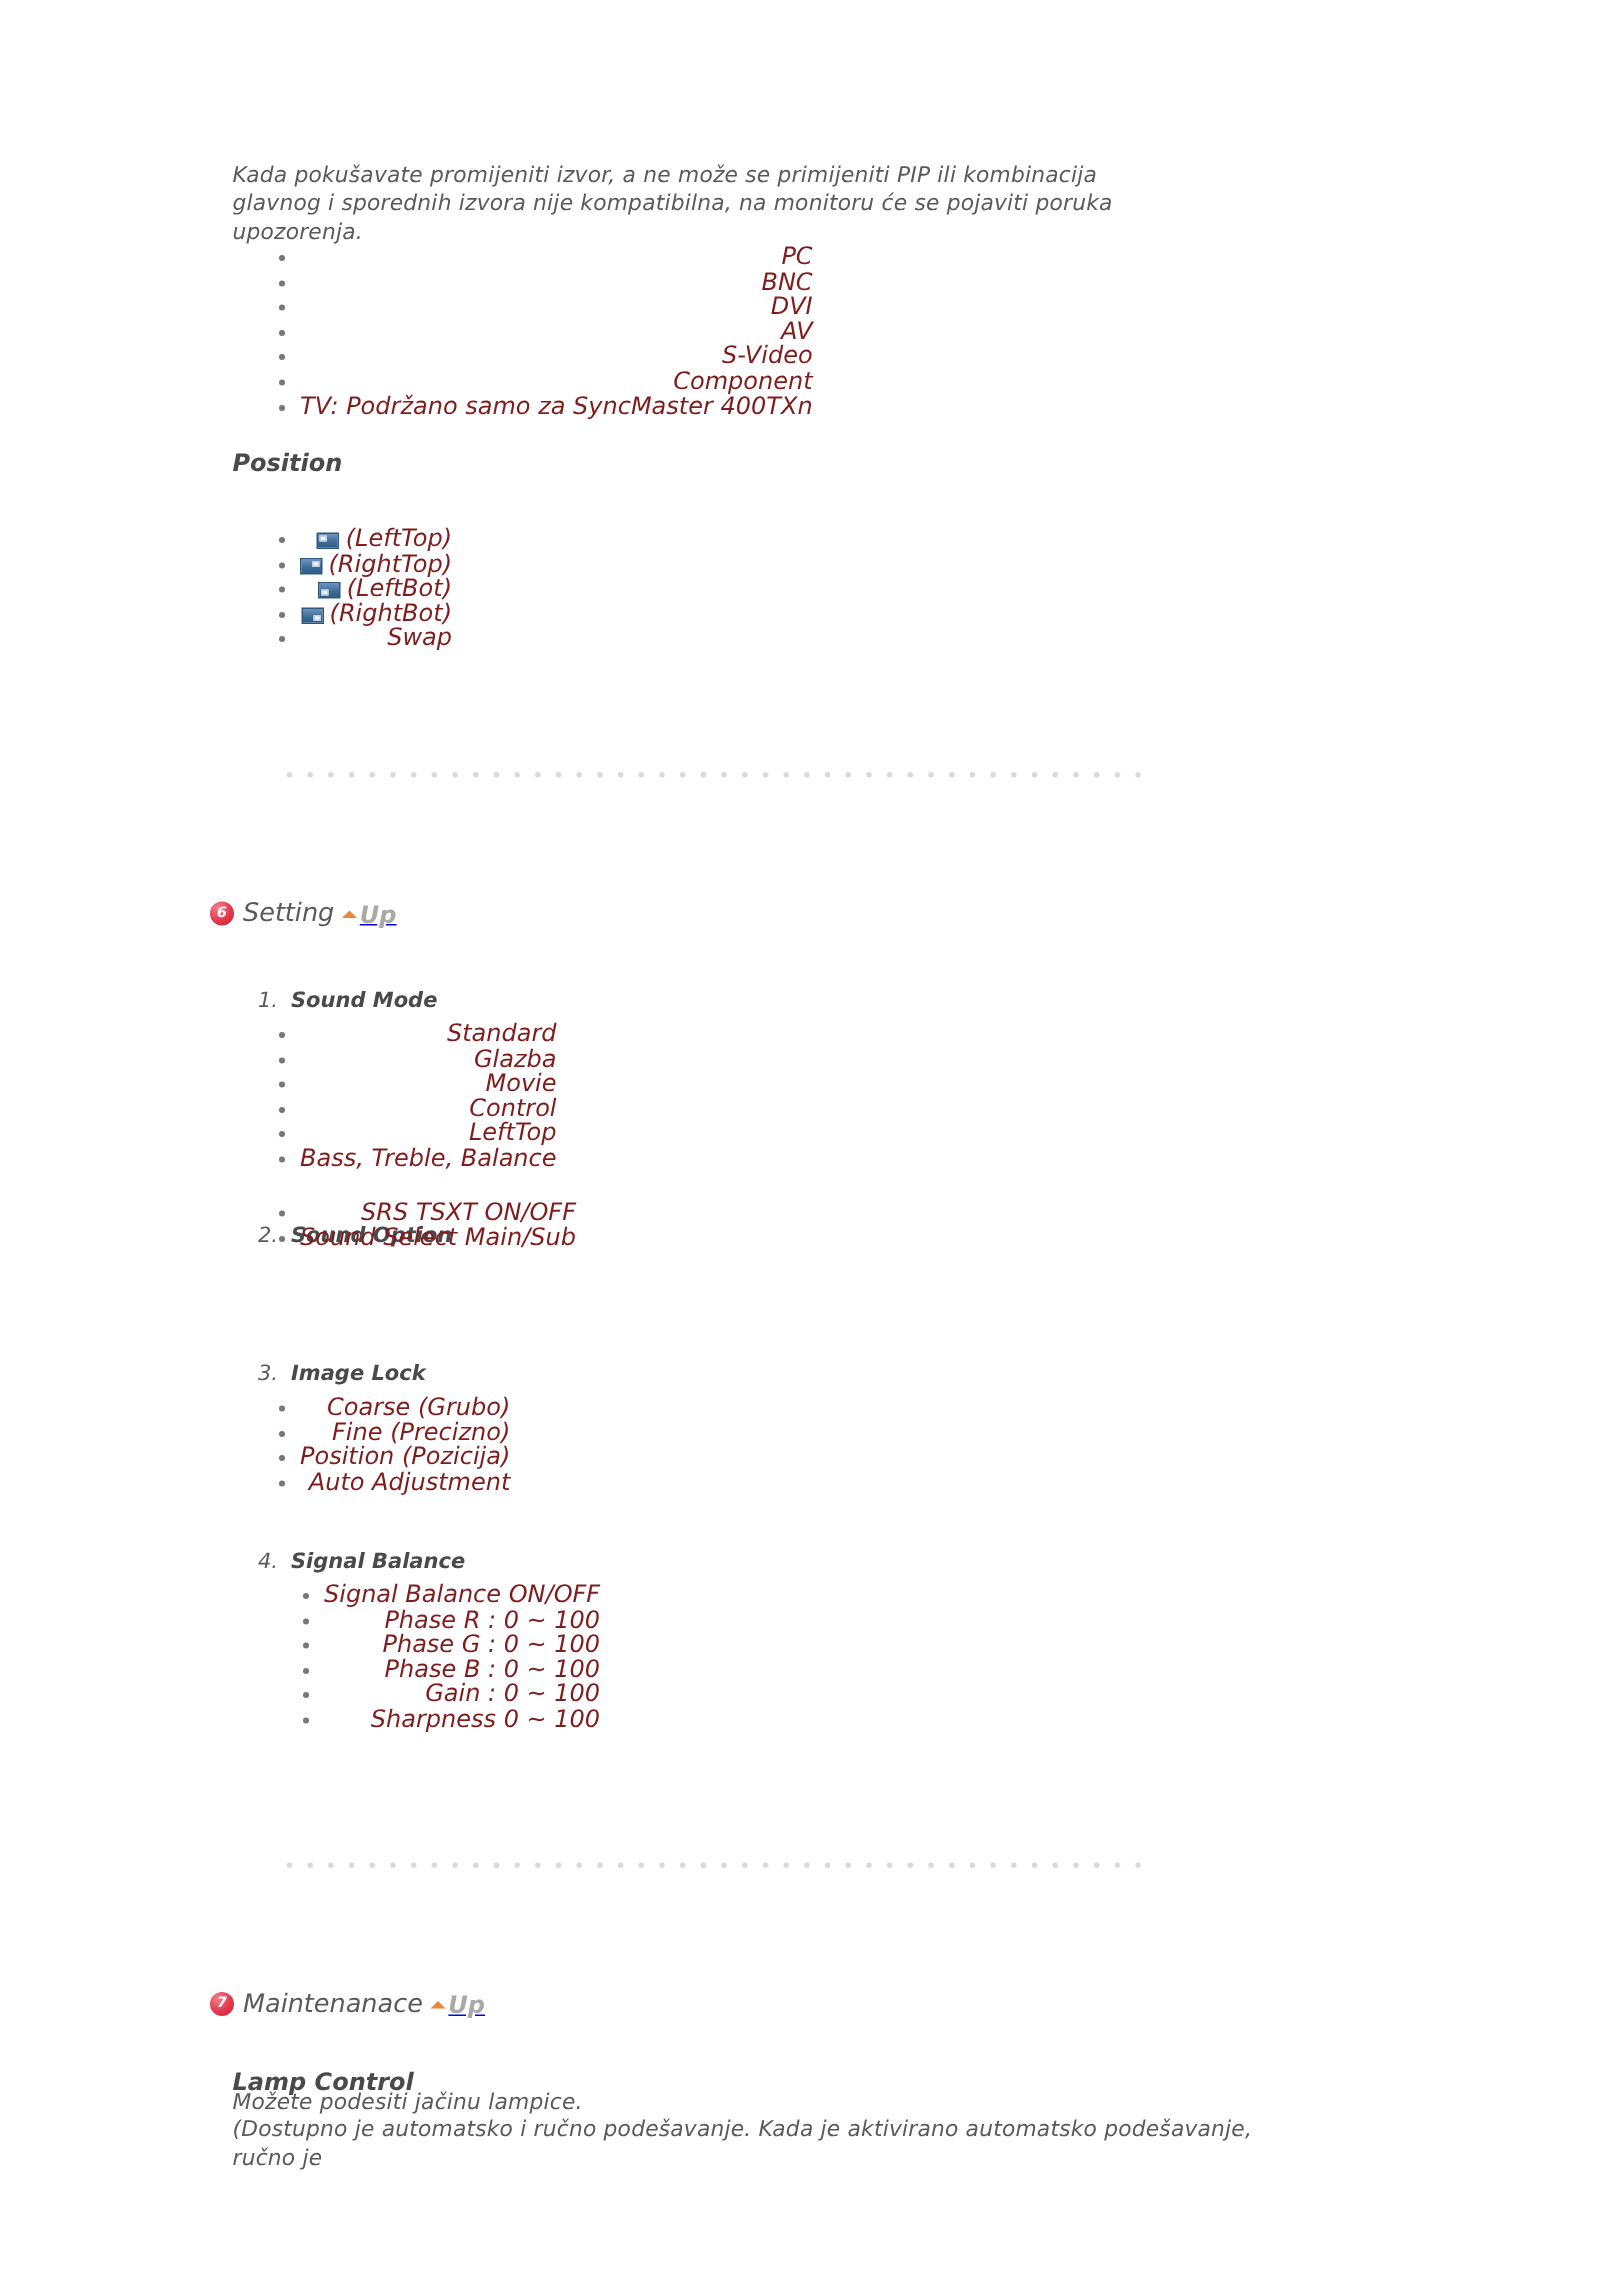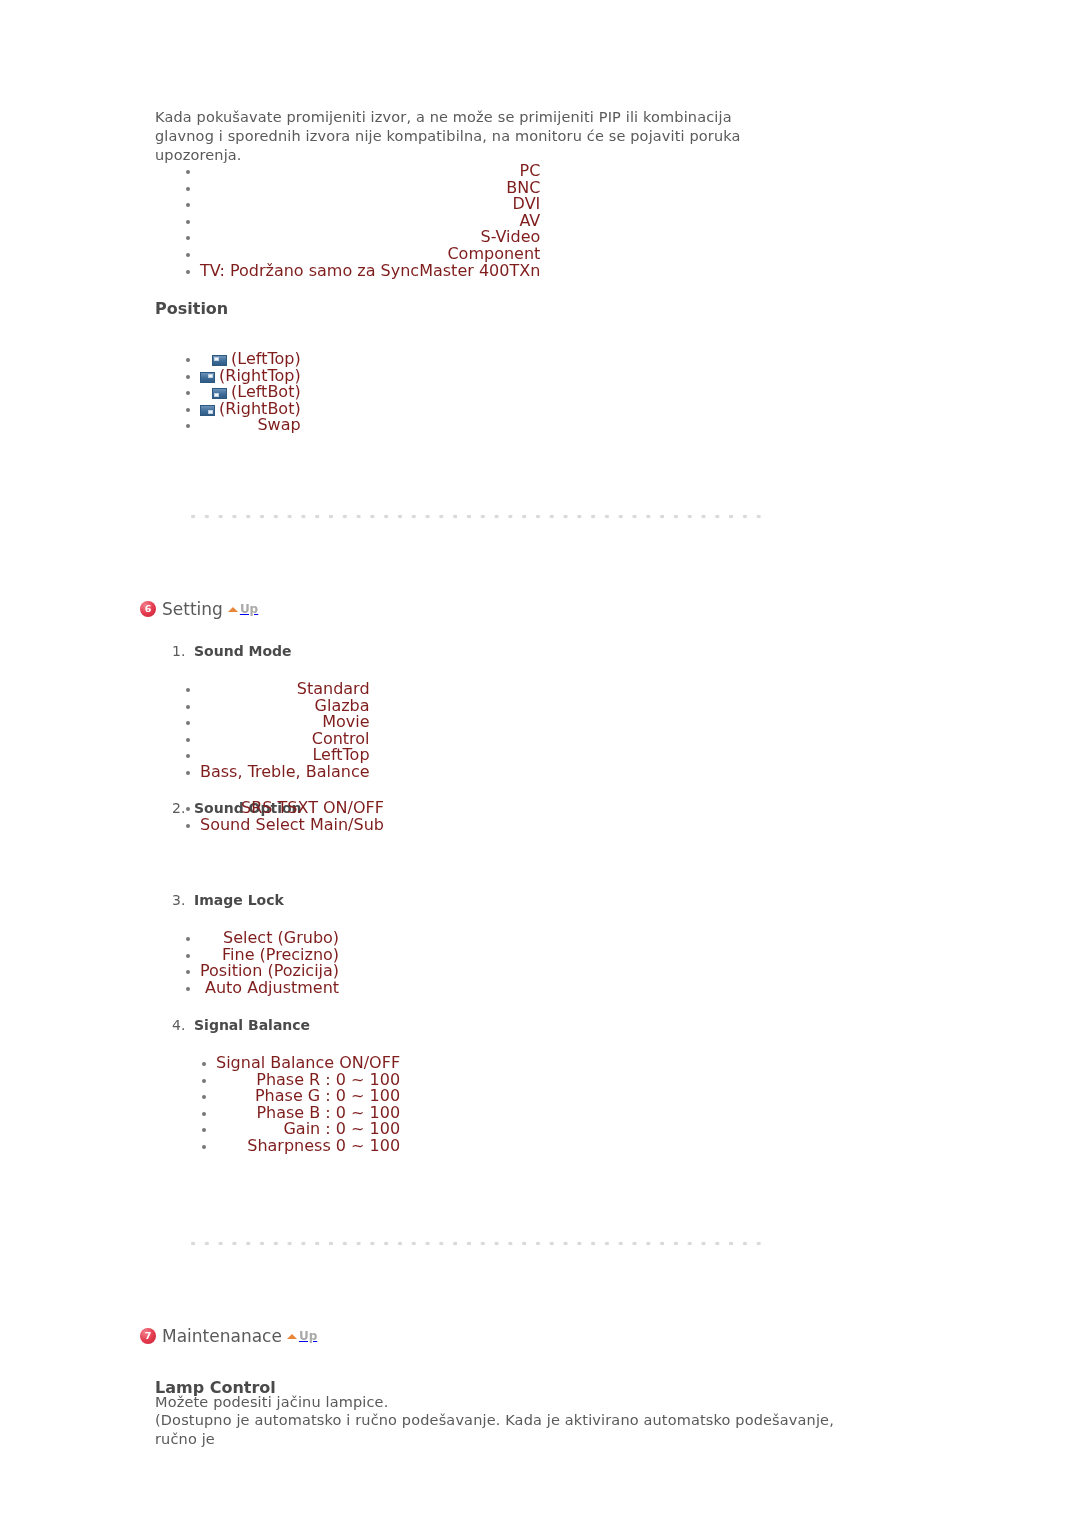--- a/index.html
+++ b/index.html
@@ -13,20 +13,21 @@
     font-family: "DejaVu Sans", "Liberation Sans", sans-serif;
     color: #555555;
     position: relative;
     overflow: hidden;
   }
   .page {
     position: absolute;
     left: 0; top: 0;
     width: 1080px;
     height: 1528px;
+    font-style: italic;
   }
 
   
   .para {
     position: absolute;
     font-size: 14.5px;
     line-height: 19px;
     color: #5a5a5a;
     letter-spacing: 0.01em;
   }
@@ -62,20 +63,21 @@
     height: 4px;
     border-radius: 50%;
     background: #777777;
   }
 
   
   .num-item {
     position: absolute;
     font-size: 14px;
     color: #4a4a4a;
+    margin-top: 16px;
   }
   .num-item .num {
     display: inline-block;
     width: 22px;
     font-weight: normal;
     color: #5c5c5c;
   }
   .num-item .num-label {
     font-weight: bold;
     color: #4a4a4a;
@@ -138,21 +140,21 @@
   }
   .up-arrow {
     width: 0; height: 0;
     border-left: 5px solid transparent;
     border-right: 5px solid transparent;
     border-bottom: 5px solid #e8863a;
     margin-right: 2px;
     margin-top: 1px;
   }
   .up-text {
-    font-size: 12px;
+    font-size: 16px;
     color: #a9a9a9;
     font-weight: bold;
   }
 
   
   .dot-rule {
     position: absolute;
     height: 7px;
     background-image: radial-gradient(circle at 3px 3.5px, #d9d9d9 1.7px, rgba(255,255,255,0) 2.1px);
     background-size: 13.8px 7px;
@@ -224,21 +226,21 @@
   </div>
   <ul class="bullets" style="left:183px; top:800px;">
     <li>SRS TSXT ON/OFF</li>
     <li>Sound Select Main/Sub</li>
   </ul>
 
   <div class="num-item" style="left:172px; top:892px;">
     <span class="num">3.</span><span class="num-label">Image Lock</span>
   </div>
   <ul class="bullets" style="left:183px; top:930px;">
-    <li>Select (Grubo)</li>
+    <li>Coarse (Grubo)</li>
     <li>Fine (Precizno)</li>
     <li>Position (Pozicija)</li>
     <li>Auto Adjustment</li>
   </ul>
 
   <div class="num-item" style="left:172px; top:1017px;">
     <span class="num">4.</span><span class="num-label">Signal Balance</span>
   </div>
   <ul class="bullets" style="left:199px; top:1055px;">
     <li>Signal Balance ON/OFF</li>

